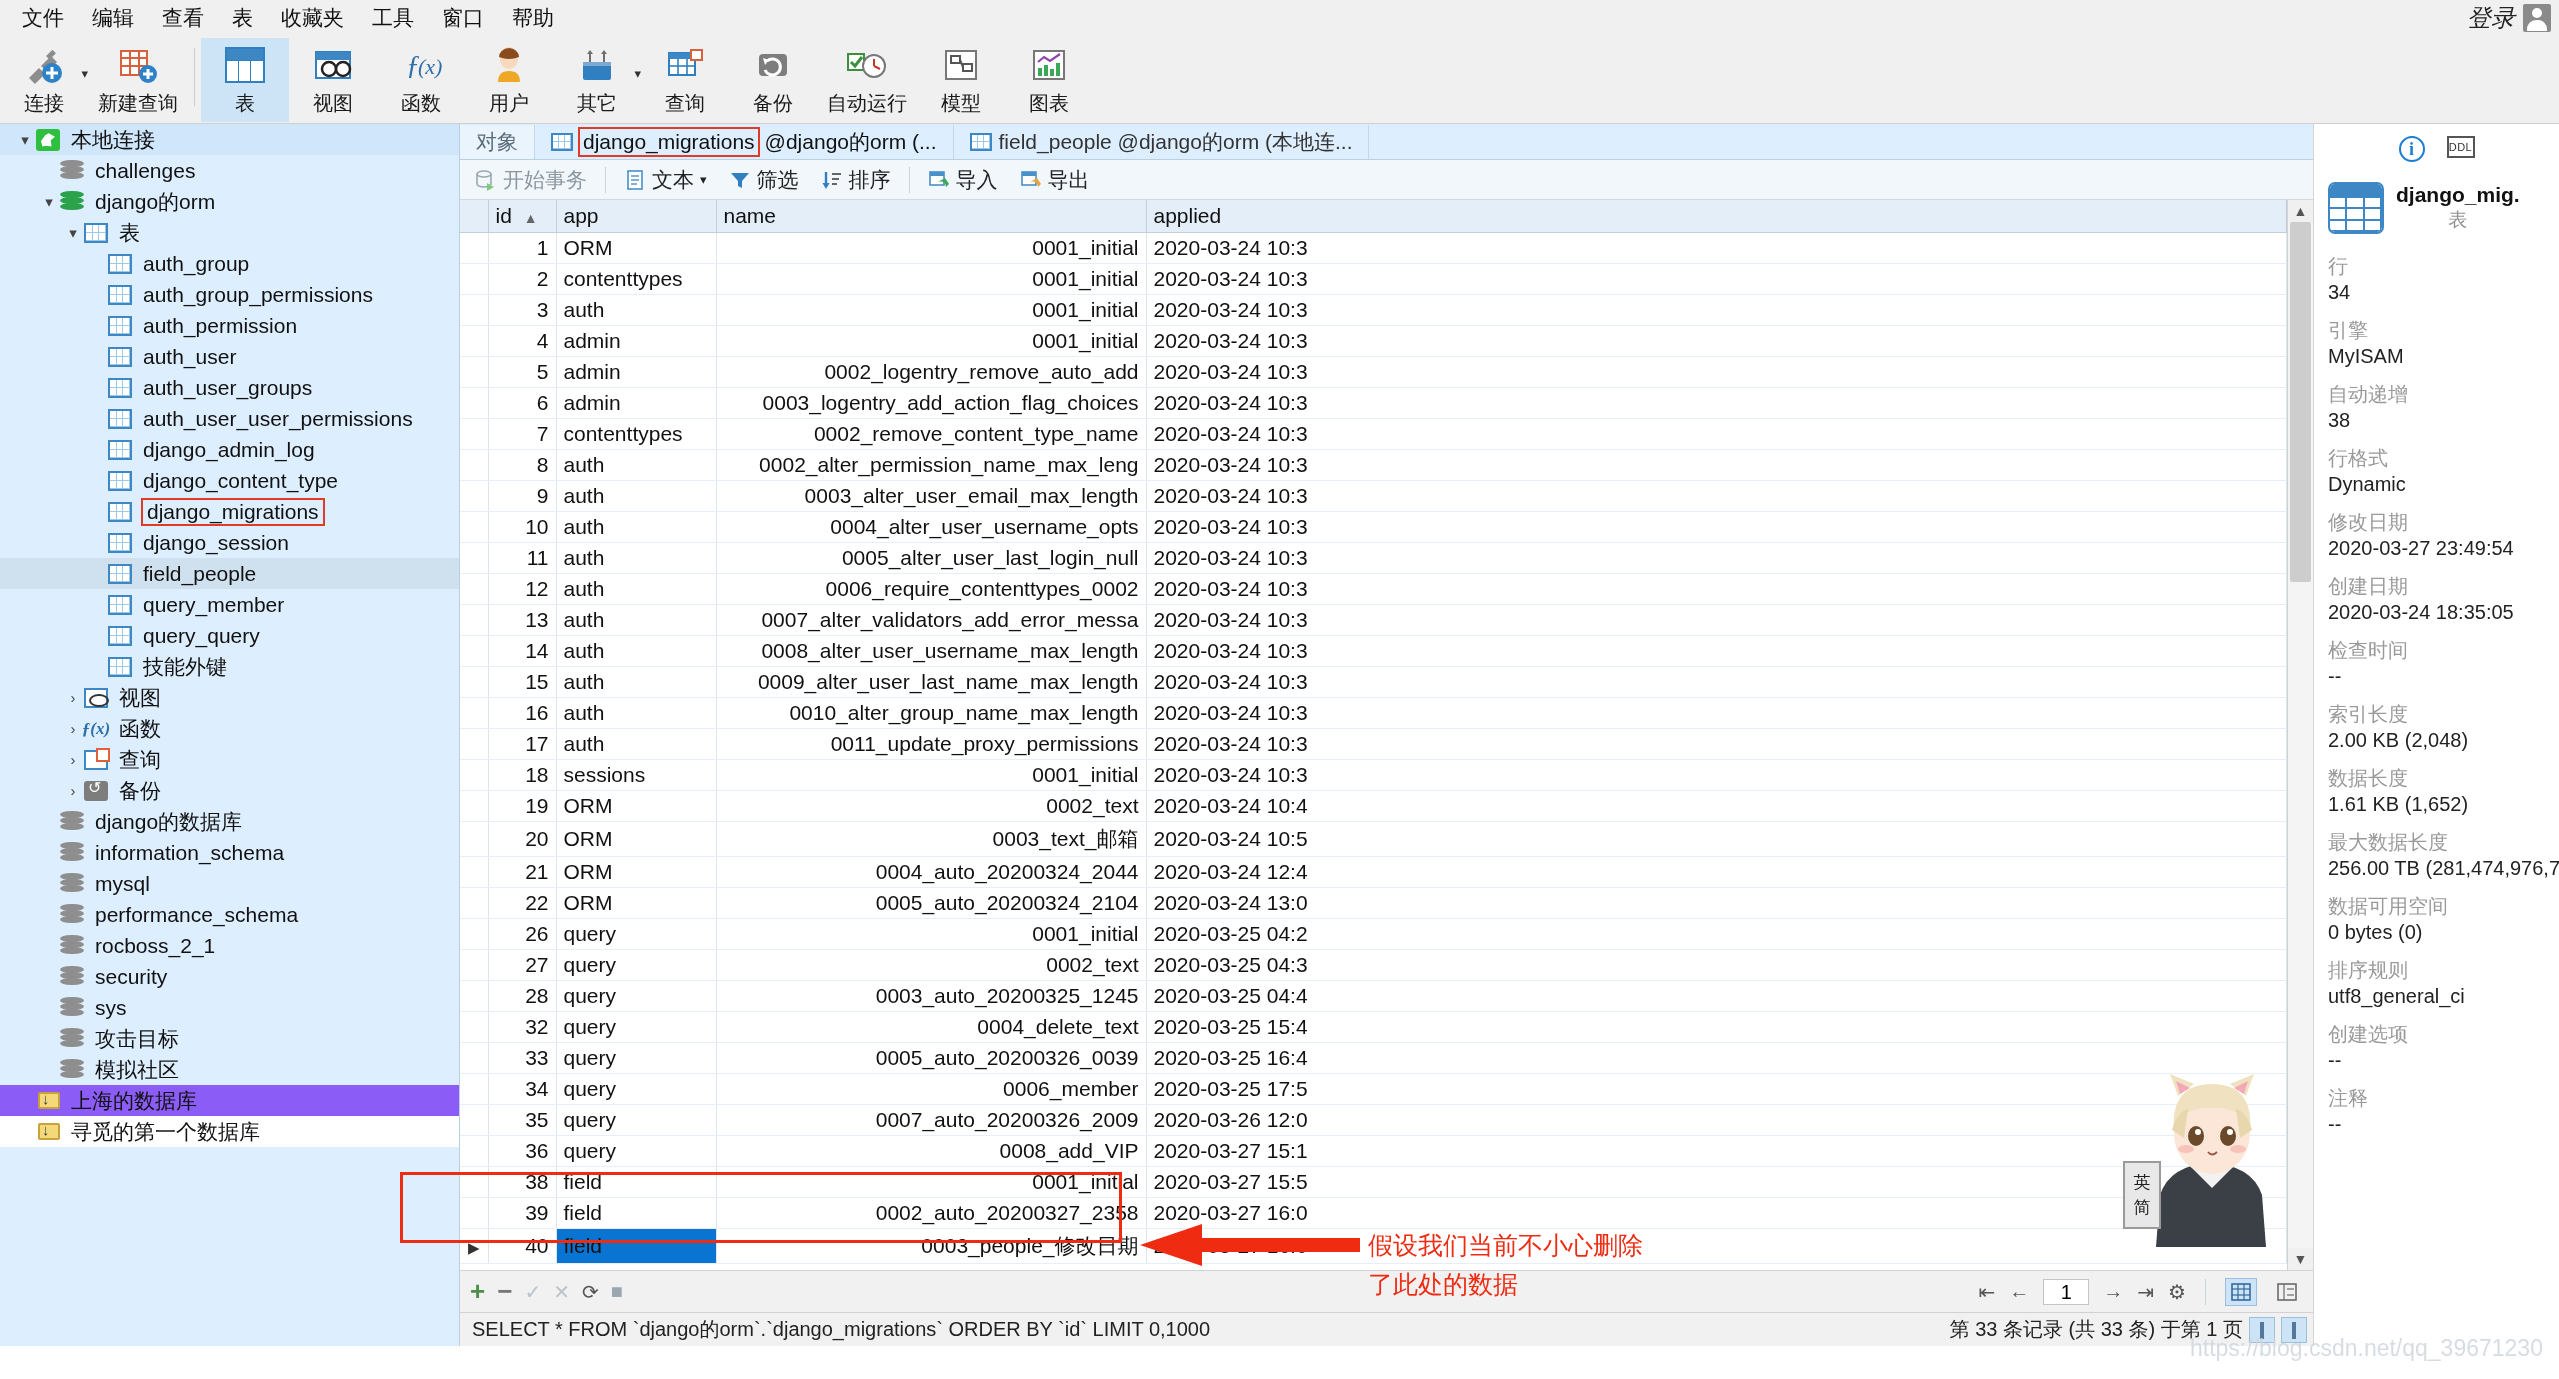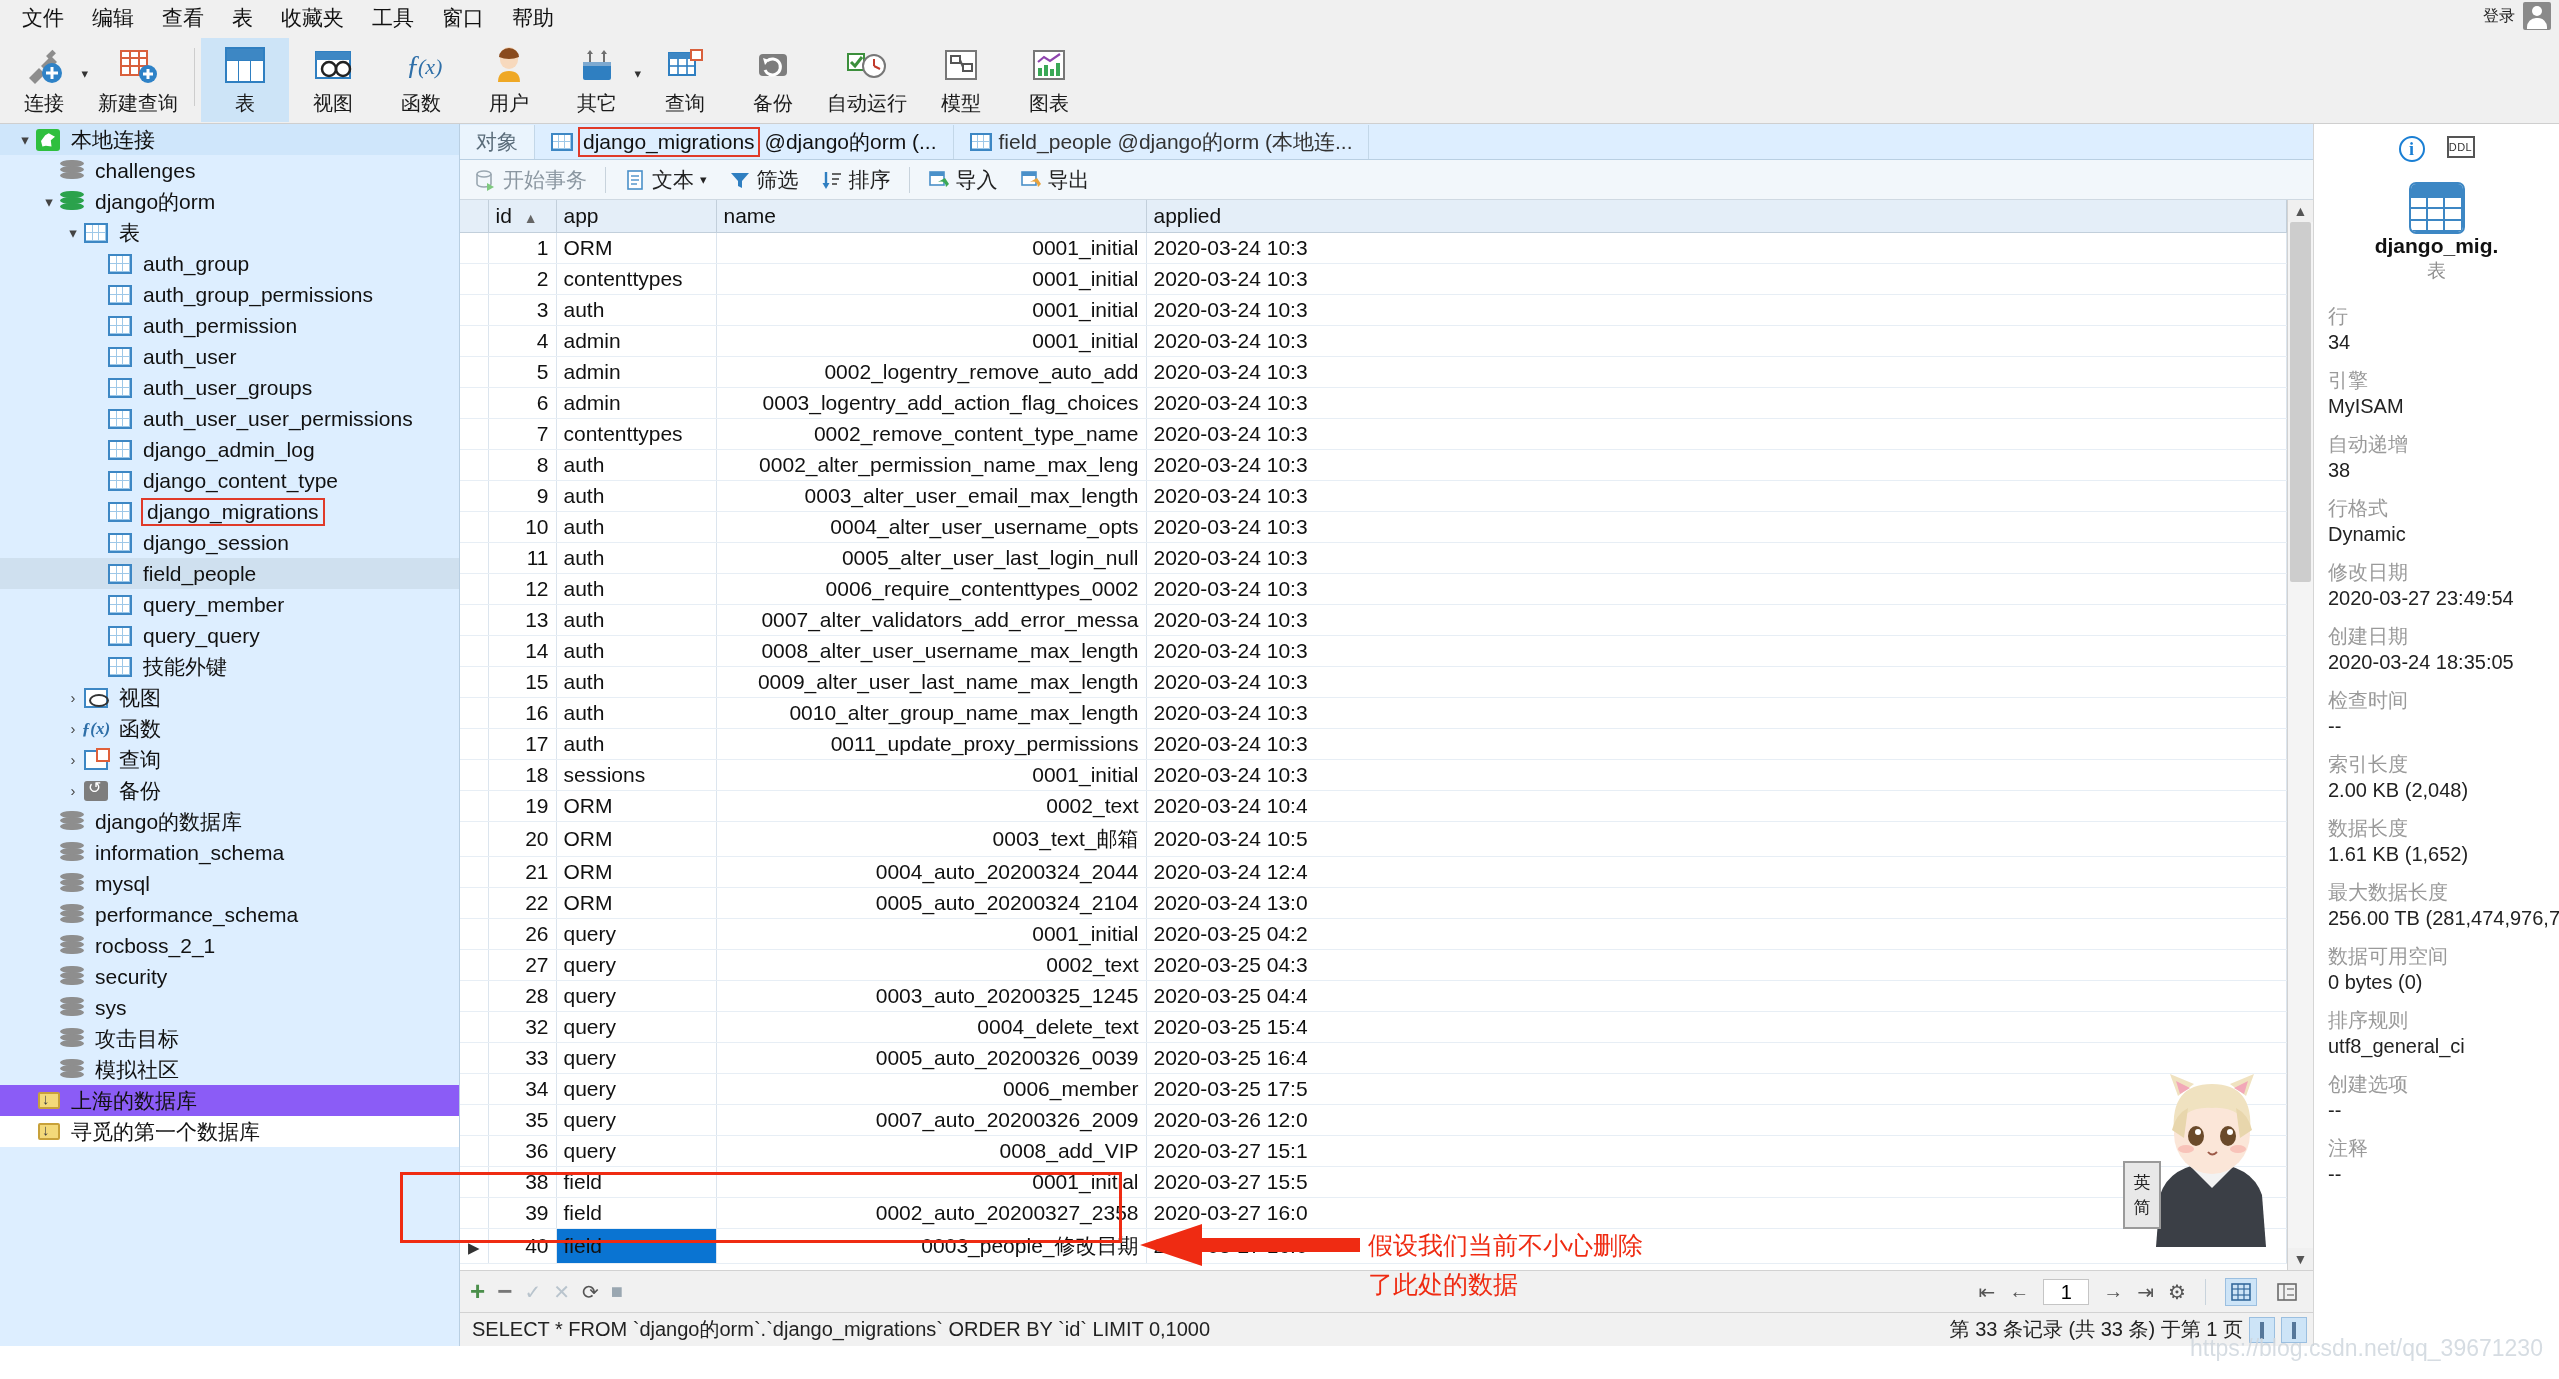--- a/index.html
+++ b/index.html
@@ -32,21 +32,21 @@
   .winbtn { width:58px;height:32px;display:flex;align-items:center;justify-content:center;
             color:#fff; font-size:20px; }
   .winbtn.close { background:#e74c3c; }
   .winbtn svg { display:block; }
 
   
   .menubar { height:36px; background:#f0f0f0; display:flex; align-items:center;
              padding-left:8px; position:relative; }
   .menuitem { padding:3px 14px; font-size:21px; color:#111; }
   .login-area { position:absolute; right:8px; top:2px; display:flex; align-items:center; gap:8px; }
-  .login-text { font-size:16px; color:#222; }
+  .login-text { font-size:24px; color:#222;font-style:italic; }
   .avatar-sq { width:28px;height:28px;background:#8a8a8a;position:relative;border-radius:2px; }
   .avatar-sq::before{content:"";position:absolute;left:9px;top:4px;width:10px;height:10px;border-radius:50%;background:#fff;}
   .avatar-sq::after{content:"";position:absolute;left:4px;top:16px;width:20px;height:11px;border-radius:9px 9px 0 0;background:#fff;}
 
   
   .toolbar { height:88px; background:#f0f0f0; display:flex; align-items:flex-start;
              border-bottom:1px solid #cfcfcf; padding-top:2px; }
   .tb-item { width:auto; min-width:88px; height:84px; display:flex; flex-direction:column;
              align-items:center; justify-content:flex-start; padding:4px 10px 0; position:relative; }
   .tb-item.active { background:#cde4f7; }
@@ -167,21 +167,21 @@
   .sb-btn::after{content:"";position:absolute;left:10px;top:4px;width:4px;height:17px;background:#55779a;}
 
   
   .info { width:246px; background:#fff; border-left:1px solid #d5d5d5; padding:0 14px;
           position:relative; overflow:hidden; }
   .info-tabs { display:flex; justify-content:center; gap:22px; padding:12px 0 6px; }
   .i-ico-circle { width:26px;height:26px;border:2px solid #1a7fd4;border-radius:50%;color:#1a7fd4;
      font-size:18px;font-weight:bold;display:flex;align-items:center;justify-content:center;font-family:"Liberation Serif",serif;}
   .i-ico-ddl { width:28px;height:22px;border:2px solid #555;display:flex;align-items:center;justify-content:center;
      font-size:11px;color:#333;letter-spacing:0.5px; }
-  .info-head { display:flex; align-items:center; margin:14px 0 20px;flex-direction:column; }
+  .info-head { display:flex; align-items:center; gap:12px; margin:14px 0 20px; }
   .bigtbl { width:56px;height:52px;border-radius:7px;overflow:hidden;background:#fff;flex:0 0 auto;
             border:2px solid #3d87c4; }
   .bigtbl .h { height:14px;background:#3d87c4; }
   .bigtbl .g { height:34px; display:grid;grid-template-columns:1fr 1fr 1fr;grid-template-rows:1fr 1fr 1fr; }
   .bigtbl .g div{border-right:2px solid #3d87c4;border-bottom:2px solid #3d87c4;}
   .info-name { font-size:21px; font-weight:bold; color:#111; white-space:nowrap; }
   .info-sub { font-size:19px; color:#8f8f8f; text-align:center; }
   .prop { margin-bottom:13px; }
   .prop .k { font-size:20px; color:#9a9a9a; line-height:1.25; }
   .prop .v { font-size:20px; color:#222; line-height:1.3; white-space:nowrap; }

